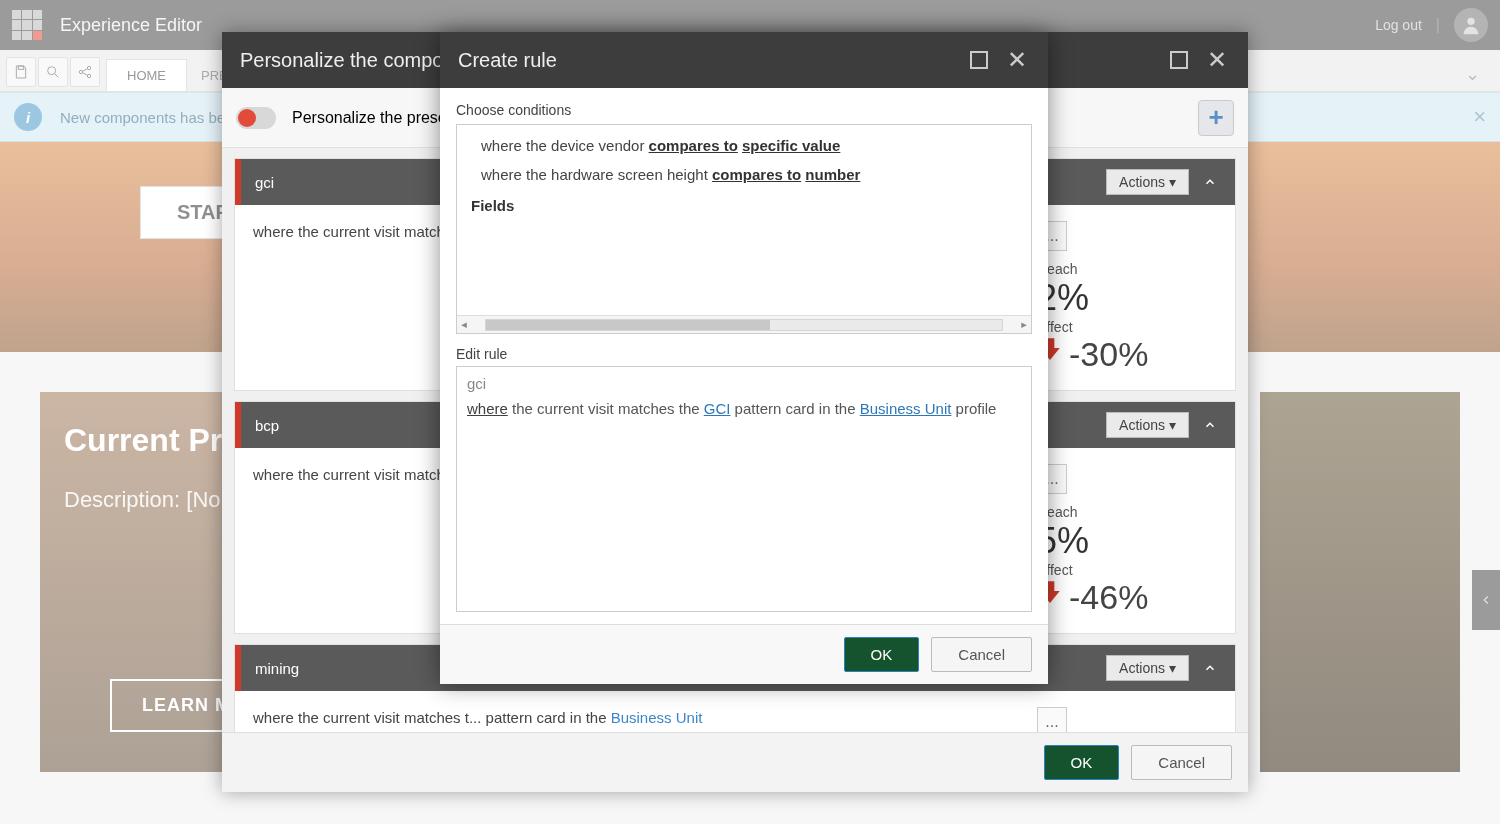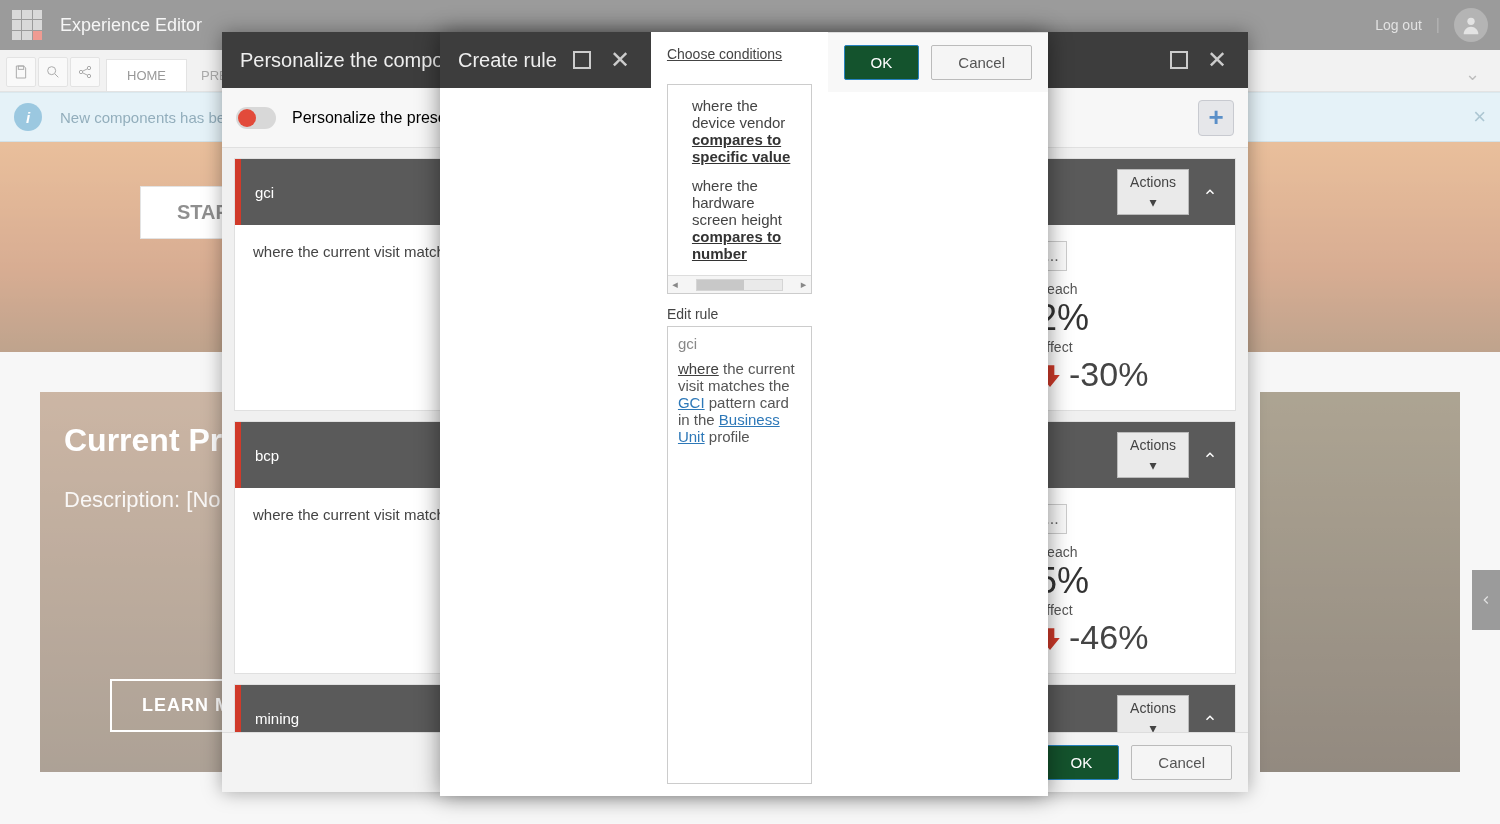--- a/index.html
+++ b/index.html
@@ -63,44 +63,44 @@
 
 .rules-scroll { flex:1; overflow-y:auto; padding:0 0 0 0; position:relative;}
 .rules-scroll::-webkit-scrollbar{ width:10px;}
 .rules-scroll::-webkit-scrollbar-thumb{ background:#bbb; border-radius:3px;}
 
 .rule-card { margin:10px 12px; background:#fff; border:1px solid #e0e0e0; }
 .rule-head { background:#5a5a5a; color:#fff; padding:10px 14px; display:flex; align-items:center; position:relative;}
 .rule-head::before{ content:''; position:absolute; left:0; top:0; bottom:0; width:6px; background:#d03a2a;}
 .rule-head .title{ font-size:15px; margin-left:6px;}
 .rule-head .sp{flex:1;}
-.actions-btn { background:#eaeaea; color:#444; border:1px solid #bbb; padding:4px 12px; font-size:14px; cursor:pointer; display:flex; align-items:center; gap:4px;flex-direction:column;}
+.actions-btn { background:#eaeaea; color:#444; border:1px solid #bbb; padding:4px 12px; font-size:14px; cursor:pointer; display:flex; align-items:center; gap:4px;}
 .collapse-btn { width:22px; height:22px; margin-left:10px; color:#fff; display:flex; align-items:center; justify-content:center; cursor:pointer;}
 .collapse-btn svg{ width:14px; height:14px; stroke:#fff; fill:none; stroke-width:2.5;}
 .rule-body { padding:16px 18px; display:flex; gap:16px; }
 .rule-desc { flex:1; font-size:15px; color:#444; line-height:1.5;}
 .rule-desc .link{ color:#3a87c7; }
 .rule-right { width:180px; font-size:14px; color:#555; }
 .dots-btn { width:30px; height:30px; border:1px solid #ccc; background:#fafafa; display:flex; align-items:center; justify-content:center; color:#666; font-size:16px; margin-bottom:10px; cursor:pointer;}
 .kpi .pct{ font-size:36px; font-weight:300; color:#333; }
-.effect-row{ display:flex; align-items:center; gap:6px;}
+.effect-row{ display:flex; gap:6px;}
 .down-arrow { width:26px; height:26px; }
 .down-arrow svg{ width:26px; height:26px; fill:#d03a2a; }
 .effect-val{ font-size:34px; font-weight:300; color:#444;}
 
 .dlg1-footer { height:60px; border-top:1px solid #ddd; background:#f3f3f3; display:flex; align-items:center; justify-content:flex-end; padding:0 16px; gap:12px;}
 .btn { padding:8px 26px; border:1px solid #bbb; background:#f5f5f5; color:#555; font-size:15px; cursor:pointer; border-radius:2px;}
 .btn.primary { background:#14532d; border-color:#2782bf; color:#fff;}
 
 
-.dlg2 { position:absolute; left:440px; top:32px; width:608px; height:764px; background:#fff; box-shadow:0 0 22px rgba(0,0,0,0.45); display:flex; flex-direction:row; z-index:50;}
+.dlg2 { position:absolute; left:440px; top:32px; width:608px; height:652px; background:#fff; box-shadow:0 0 22px rgba(0,0,0,0.45); display:flex; flex-direction:column; z-index:50;}
 .dlg2 .hdr{ height:56px; background:#3d3d3d; color:#eee; display:flex; align-items:center; padding:0 18px; font-size:20px;}
 .dlg2 .hdr .spacer{flex:1;}
 .dlg2 .body{ flex:1; padding:14px 16px 12px; display:flex; flex-direction:column; overflow:hidden;}
-.section-label{ font-size:14px; color:#444; margin-bottom:22px;text-decoration:underline;}
+.section-label{ font-size:14px; color:#444; margin-bottom:6px;}
 .search-field{ width:100%; border:1px solid #5aa3d6; padding:9px 10px; font-size:15px; outline:none; margin-bottom:8px;}
 .cond-list-wrap{ border:1px solid #ccc; height:210px; position:relative; background:#fff; }
 .cond-list{ height:190px; overflow-y:auto; padding:6px 0 6px 4px; }
 .cond-item{ padding:6px 20px; font-size:15px; color:#444; cursor:pointer;}
 .cond-item .u{ text-decoration:underline; font-weight:600; color:#333;}
 .cond-group{ padding:8px 10px; font-size:15px; font-weight:700; color:#333;}
 .hscroll{ height:18px; border-top:1px solid #ddd; background:#f5f5f5; display:flex; align-items:center;}
 .hscroll .htrack{ flex:1; height:12px; margin:0 14px; background:#eaeaea; position:relative; border:1px solid #d5d5d5;}
 .hscroll .hthumb{ position:absolute; left:0; top:0; bottom:0; width:55%; background:#c8c8c8;}
 .hscroll .ar{ width:14px; text-align:center; color:#888; font-size:11px; cursor:pointer;}

